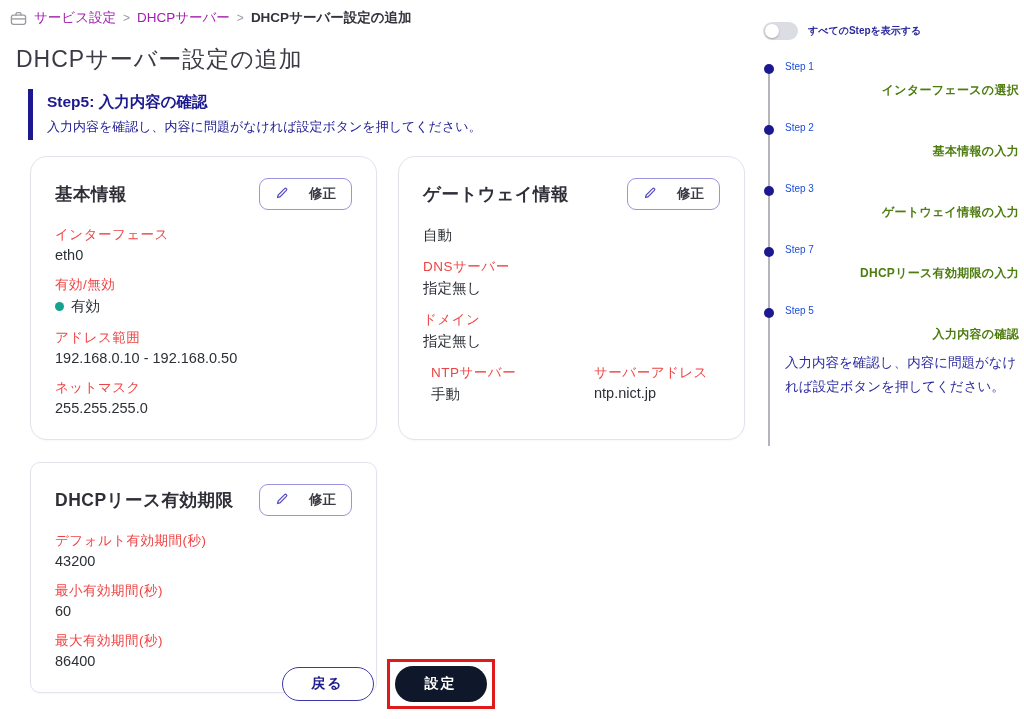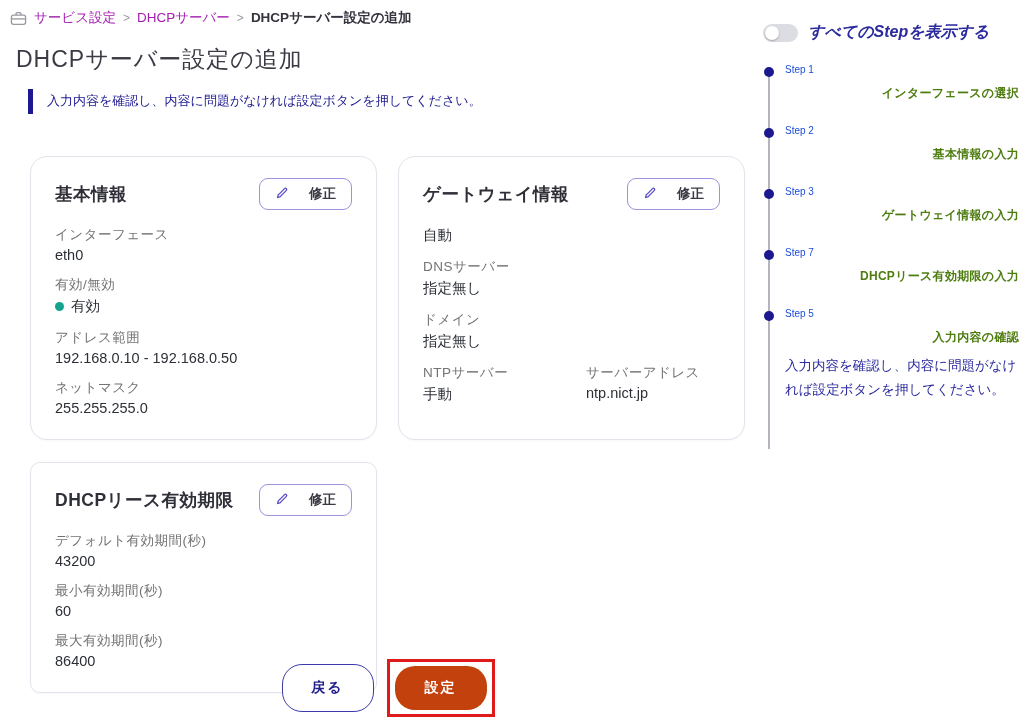--- a/index.html
+++ b/index.html
@@ -23,37 +23,37 @@
   .banner-title { font-size:15.5px; font-weight:700; color:#1c1990; margin-bottom:5px; }
   .banner-desc { font-size:13px; color:#1c1990; }
   
   .cards { position:absolute; top:156px; left:30px; width:716px; display:grid; grid-template-columns:347px 347px; column-gap:21px; row-gap:22px; align-items:start; }
   .card { background:#fff; border:1px solid #e3e3ec; border-radius:10px; padding:21px 24px 10px 24px; box-shadow:0 1px 2px rgba(40,40,80,0.03); }
   .card-row1 { align-self:stretch;border-radius:17px; }
   .card-head { display:flex; justify-content:space-between; align-items:center; margin-bottom:16px; }
   .card-title { font-size:17.5px; font-weight:700; color:#2f2f38; letter-spacing:0.5px; }
   .edit-btn { display:inline-flex; align-items:center; gap:20px; background:#fff; border:1px solid #9a93dd; border-radius:9px; padding:6px 15px; font-size:13.5px; font-weight:700; color:#3a3a44; cursor:pointer; font-family:inherit; }
   .field { margin-bottom:13px; }
-  .field-label { font-size:13.5px; color:#737373; margin-bottom:3px; letter-spacing:0.5px; }
+  .field-label { font-size:13.5px; color:#ef4444; margin-bottom:3px; letter-spacing:0.5px; }
   .field-value { font-size:14.5px; color:#2c3036; display:flex; align-items:center; gap:7px; }
   .status-dot { width:9px; height:9px; border-radius:50%; background:#14a38f; display:inline-block; }
   .ntp-row { display:flex; }
-  .ntp-col1 { width:163px; }
+  .ntp-col1 { width:163px;margin-left:8px; }
   
   .actions { position:absolute; top:659px; left:30px; width:716px; display:flex; justify-content:center; align-items:center; gap:13px; }
   .btn { font-family:inherit; font-size:14px; font-weight:700; border-radius:20px; cursor:pointer; letter-spacing:2px; }
-  .btn-back { background:#fff; border:1px solid #3d39a8; color:#1f1d8c; width:92px; height:48px; }
+  .btn-back { background:#fff; border:1px solid #3d39a8; color:#1f1d8c; width:92px; height:34px; }
   .red-box { border:3px solid #e01a1a; padding:4px 5px; display:inline-flex; }
-  .btn-submit { background:#c2410c; border:none; color:#fff; width:92px; height:44px; }
+  .btn-submit { background:#0f172a; border:none; color:#fff; width:92px; height:36px; }
   
   .sidebar { position:absolute; top:22px; left:763px; width:256px; }
   .toggle-row { display:flex; align-items:center; gap:10px; margin-bottom:21px; }
   .toggle { width:35px; height:18px; border-radius:10px; background:#dcdce3; position:relative; cursor:pointer; flex:none; }
   .toggle-knob { position:absolute; top:2px; left:2px; width:14px; height:14px; border-radius:50%; background:#fff; box-shadow:0 1px 2px rgba(0,0,0,0.25); }
-  .toggle-label { font-size:16px; font-weight:600; color:#2b2a9e;font-style:italic; }
+  .toggle-label { font-size:10px; font-weight:600; color:#2b2a9e; }
   .timeline { list-style:none; position:relative; padding-left:22px; }
   .timeline::before { content:""; position:absolute; left:5px; top:8px; bottom:0; width:2px; background:#b4b4bc; }
   .step-item { position:relative; padding-bottom:15px; }
   .step-item:last-child { padding-bottom:48px; }
   .step-dot { position:absolute; left:-21px; top:3px; width:10px; height:10px; border-radius:50%; background:#1c1990; }
   .step-num { font-size:10px; color:#1d4ed8; margin-bottom:10px; }
   .step-title { font-size:12px; font-weight:700; color:#4d7c0f; margin-bottom:8px; letter-spacing:0.3px;text-align:right; }
   .step-desc { font-size:13.5px; color:#2b2a9e; line-height:1.75; }
 </style>
 </head>
@@ -70,20 +70,21 @@
   <span class="crumb-link">サービス設定</span>
   <span class="sep">&gt;</span>
   <span class="crumb-link crumb-underline">DHCPサーバー</span>
   <span class="sep">&gt;</span>
   <span class="crumb-current">DHCPサーバー設定の追加</span>
 </nav>
 
 <h1 class="page-title">DHCPサーバー設定の追加</h1>
 
 <section class="banner">
+  <div class="banner-title">Step5: 入力内容の確認</div>
   <div class="banner-desc">入力内容を確認し、内容に問題がなければ設定ボタンを押してください。</div>
 </section>
 
 <main class="cards">
 
   <section class="card card-row1">
     <div class="card-head">
       <h2 class="card-title">基本情報</h2>
       <button class="edit-btn">
         <span>

